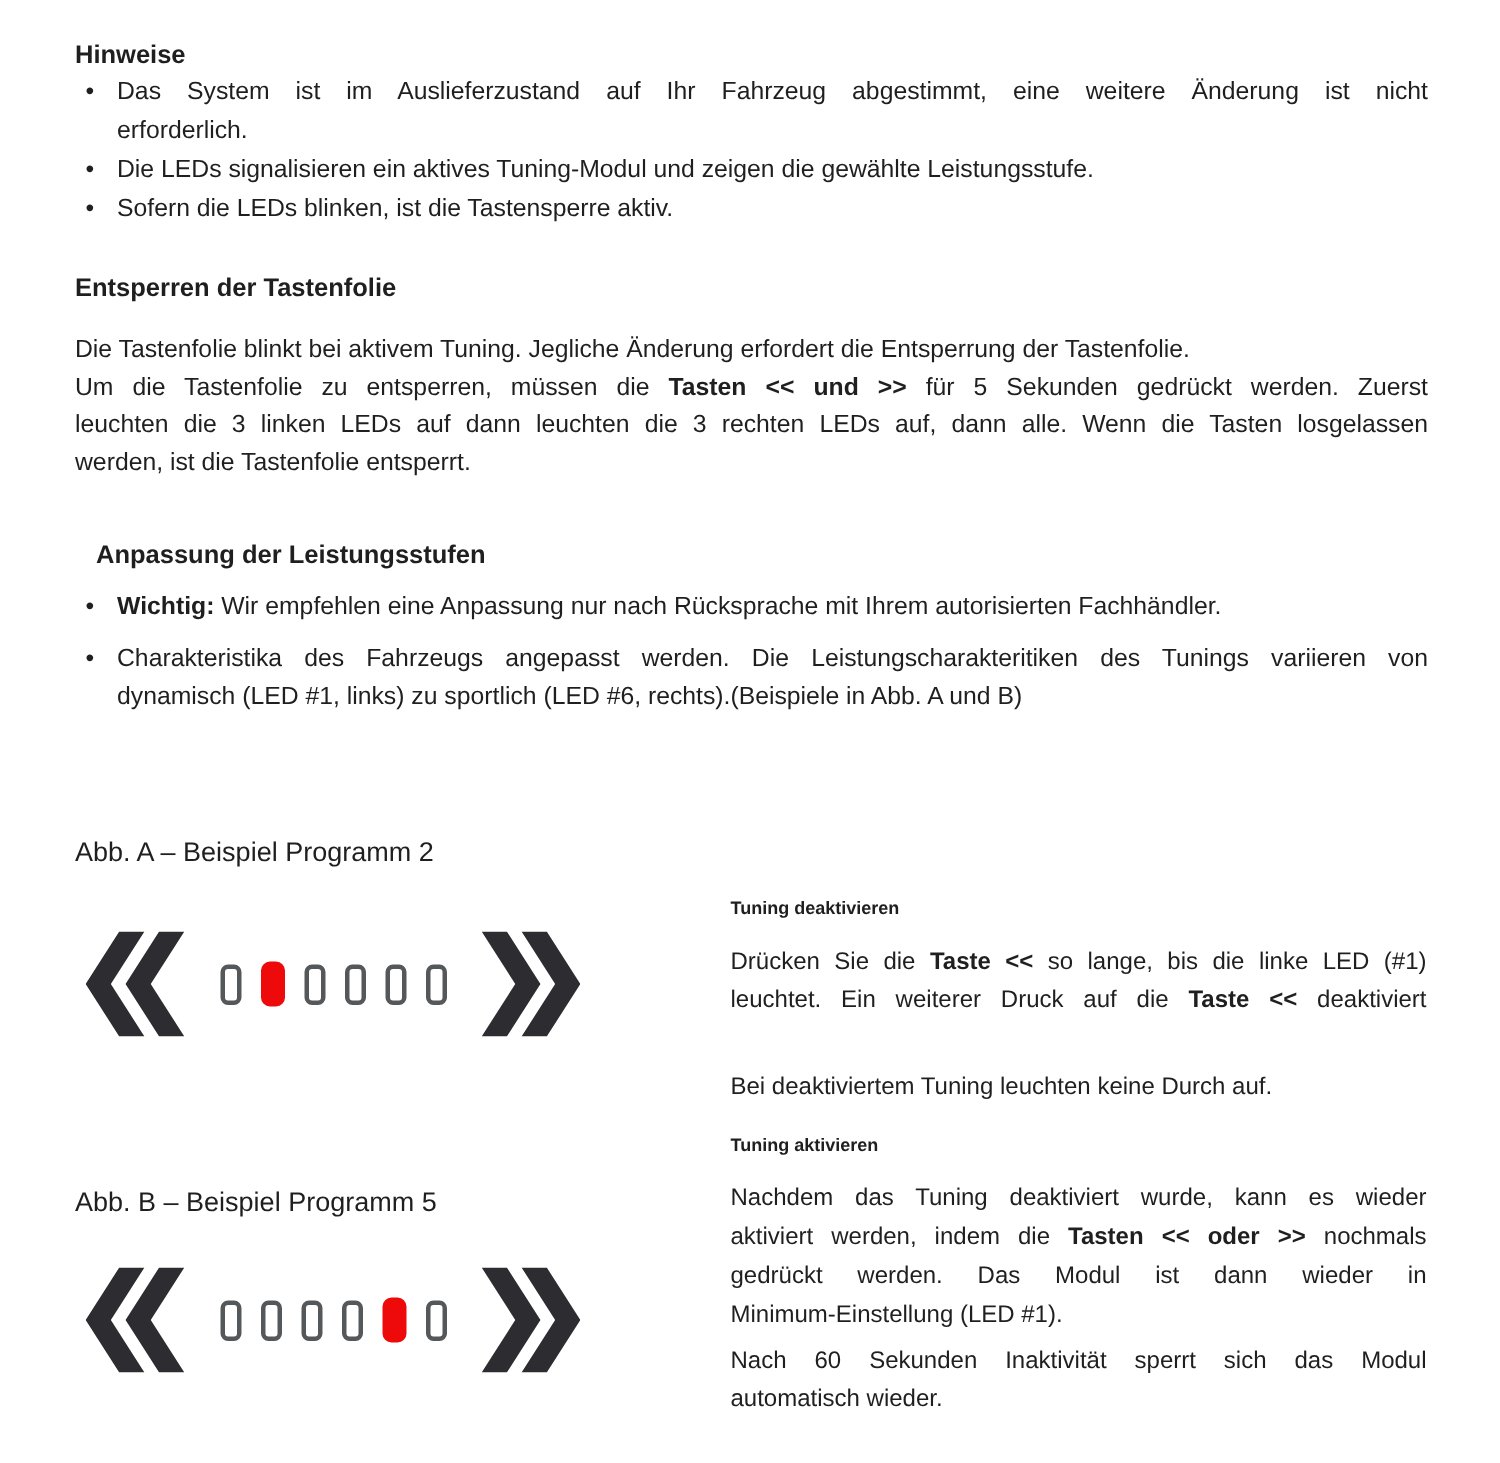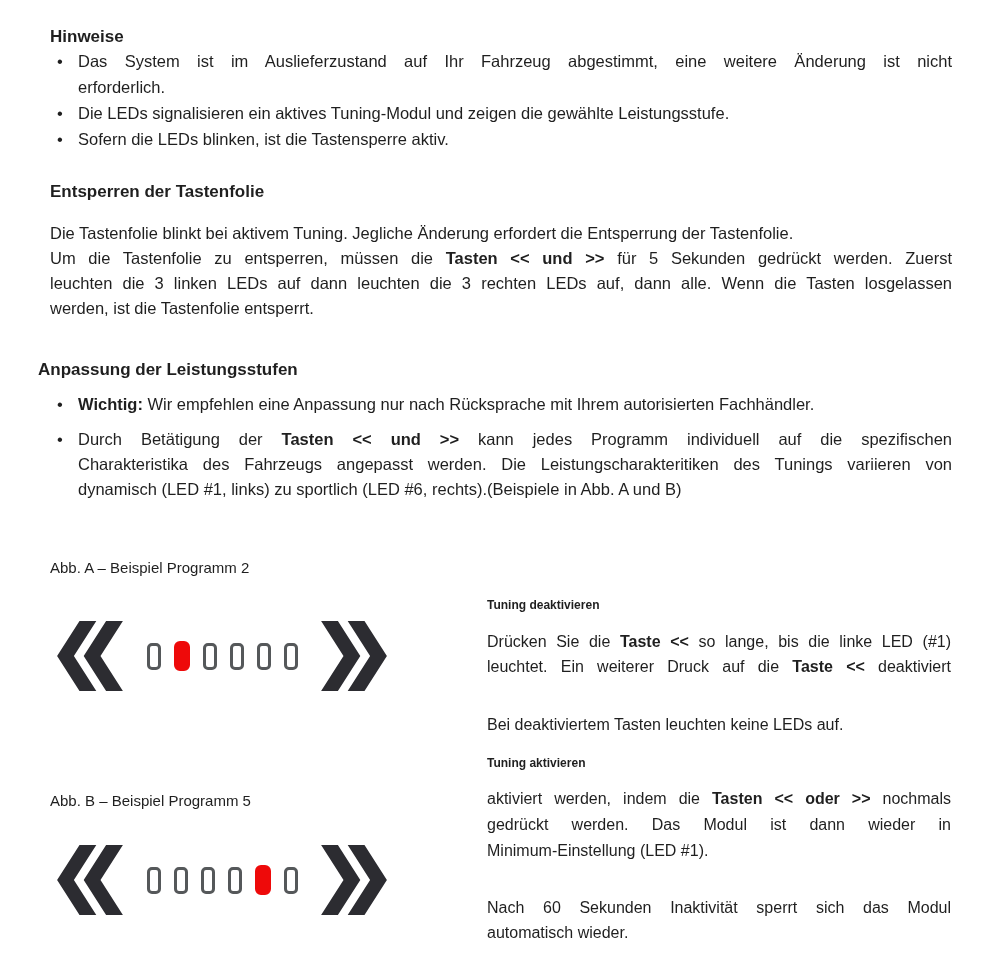--- a/index.html
+++ b/index.html
@@ -28,24 +28,24 @@
   }
   .tline b{font-weight:700;text-align:right;}
   
   #sec-hinweise{left:50px;top:26px;width:902px;}
   #sec-hinweise .btxt{line-height:26px;}
   .bullet-item{display:flex;align-items:flex-start;}
   .bullet-marker{flex:0 0 28px;width:28px;padding-left:7px;box-sizing:border-box;}
   .bullet-content{flex:1;min-width:0;}
   #head-entsperren{left:50px;top:181px;text-align:center;}
   #para-entsperren{left:50px;top:221px;width:902px;}
-  #head-anpassung{left:38px;top:359px;}
+  #head-anpassung{left:64px;top:359px;}
   #bullets-anpassung{left:50px;top:392px;width:902px;}
   #bullets-anpassung .bullet-item{margin-bottom:10px;}
-  .fig-label{font-size:15px;line-height:24px;}
+  .fig-label{font-size:18px;line-height:24px;}
   #label-a{left:50px;top:556px;}
   #label-b{left:50px;top:789px;}
   
   .fig{display:flex;align-items:center;}
   #fig-a{left:57px;top:620px;width:330px;height:72px;}
   #fig-b{left:57px;top:844px;width:330px;height:72px;}
   .chev{width:66px;height:70px;flex:0 0 auto;}
   .chev polygon{fill:var(--chevron);}
   .chev.right{transform:scaleX(-1);}
   .leds{flex:1;display:flex;justify-content:center;align-items:center;gap:13px;}
@@ -112,21 +112,20 @@
 <div id="bullets-anpassung" class="abs btxt">
   <div class="bullet-item">
     <span class="bullet-marker">•</span>
     <div class="bullet-content">
         <div class="tline"><b>Wichtig:</b><span> Wir empfehlen eine Anpassung nur nach Rücksprache mit Ihrem autorisierten Fachhändler.</span></div>
       </div>
   </div>
   <div class="bullet-item">
     <span class="bullet-marker">•</span>
     <div class="bullet-content">
-        <div class="tline stretch"><span>Durch Betätigung der </span><b>Tasten &lt;&lt; und &gt;&gt;</b><span> kann jedes Programm individuell auf die spezifischen</span></div>
         <div class="tline stretch"><span>Charakteristika des Fahrzeugs angepasst werden. Die Leistungscharakteritiken des Tunings variieren von</span></div>
         <div class="tline"><span>dynamisch (LED #1, links) zu sportlich (LED #6, rechts).(Beispiele in Abb. A und B)</span></div>
       </div>
   </div>
 </div>
 
 <div id="label-a" class="abs fig-label">Abb. A – Beispiel Programm 2</div>
 <div id="fig-a" class="abs fig">
   <svg class="chev left" viewBox="0 0 94 100" aria-hidden="true">
     <polygon points="32,0 56,0 24,50 56,100 32,100 0,50"></polygon>
@@ -164,23 +163,24 @@
     <polygon points="32,0 56,0 24,50 56,100 32,100 0,50"></polygon>
     <polygon points="70,0 94,0 62,50 94,100 70,100 38,50"></polygon>
   </svg>
 </div>
 
 <div id="rc-deact-head" class="abs rc-head">Tuning deaktivieren</div>
 <div id="rc-deact-para" class="abs rc">
     <div class="tline stretch"><span>Drücken Sie die </span><b>Taste &lt;&lt;</b><span> so lange, bis die linke LED (#1)</span></div>
     <div class="tline stretch"><span>leuchtet. Ein weiterer Druck auf die </span><b>Taste &lt;&lt;</b><span> deaktiviert</span></div>
   </div>
-<div id="rc-deact-note" class="abs rc">Bei deaktiviertem Tasten leuchten keine LEDs auf.</div>
+<div id="rc-deact-note" class="abs rc">Bei deaktiviertem Tuning leuchten keine Durch auf.</div>
 <div id="rc-act-head" class="abs rc-head">Tuning aktivieren</div>
 <div id="rc-act-para" class="abs rc">
+    <div class="tline stretch"><span>Nachdem das Tuning deaktiviert wurde, kann es wieder</span></div>
     <div class="tline stretch"><span>aktiviert werden, indem die </span><b>Tasten &lt;&lt; oder &gt;&gt;</b><span> nochmals</span></div>
     <div class="tline stretch"><span>gedrückt werden. Das Modul ist dann wieder in</span></div>
     <div class="tline"><span>Minimum-Einstellung (LED #1).</span></div>
   </div>
 <div id="rc-act-note" class="abs rc">
     <div class="tline stretch"><span>Nach 60 Sekunden Inaktivität sperrt sich das Modul</span></div>
     <div class="tline"><span>automatisch wieder.</span></div>
   </div>
 
 </body></html>

